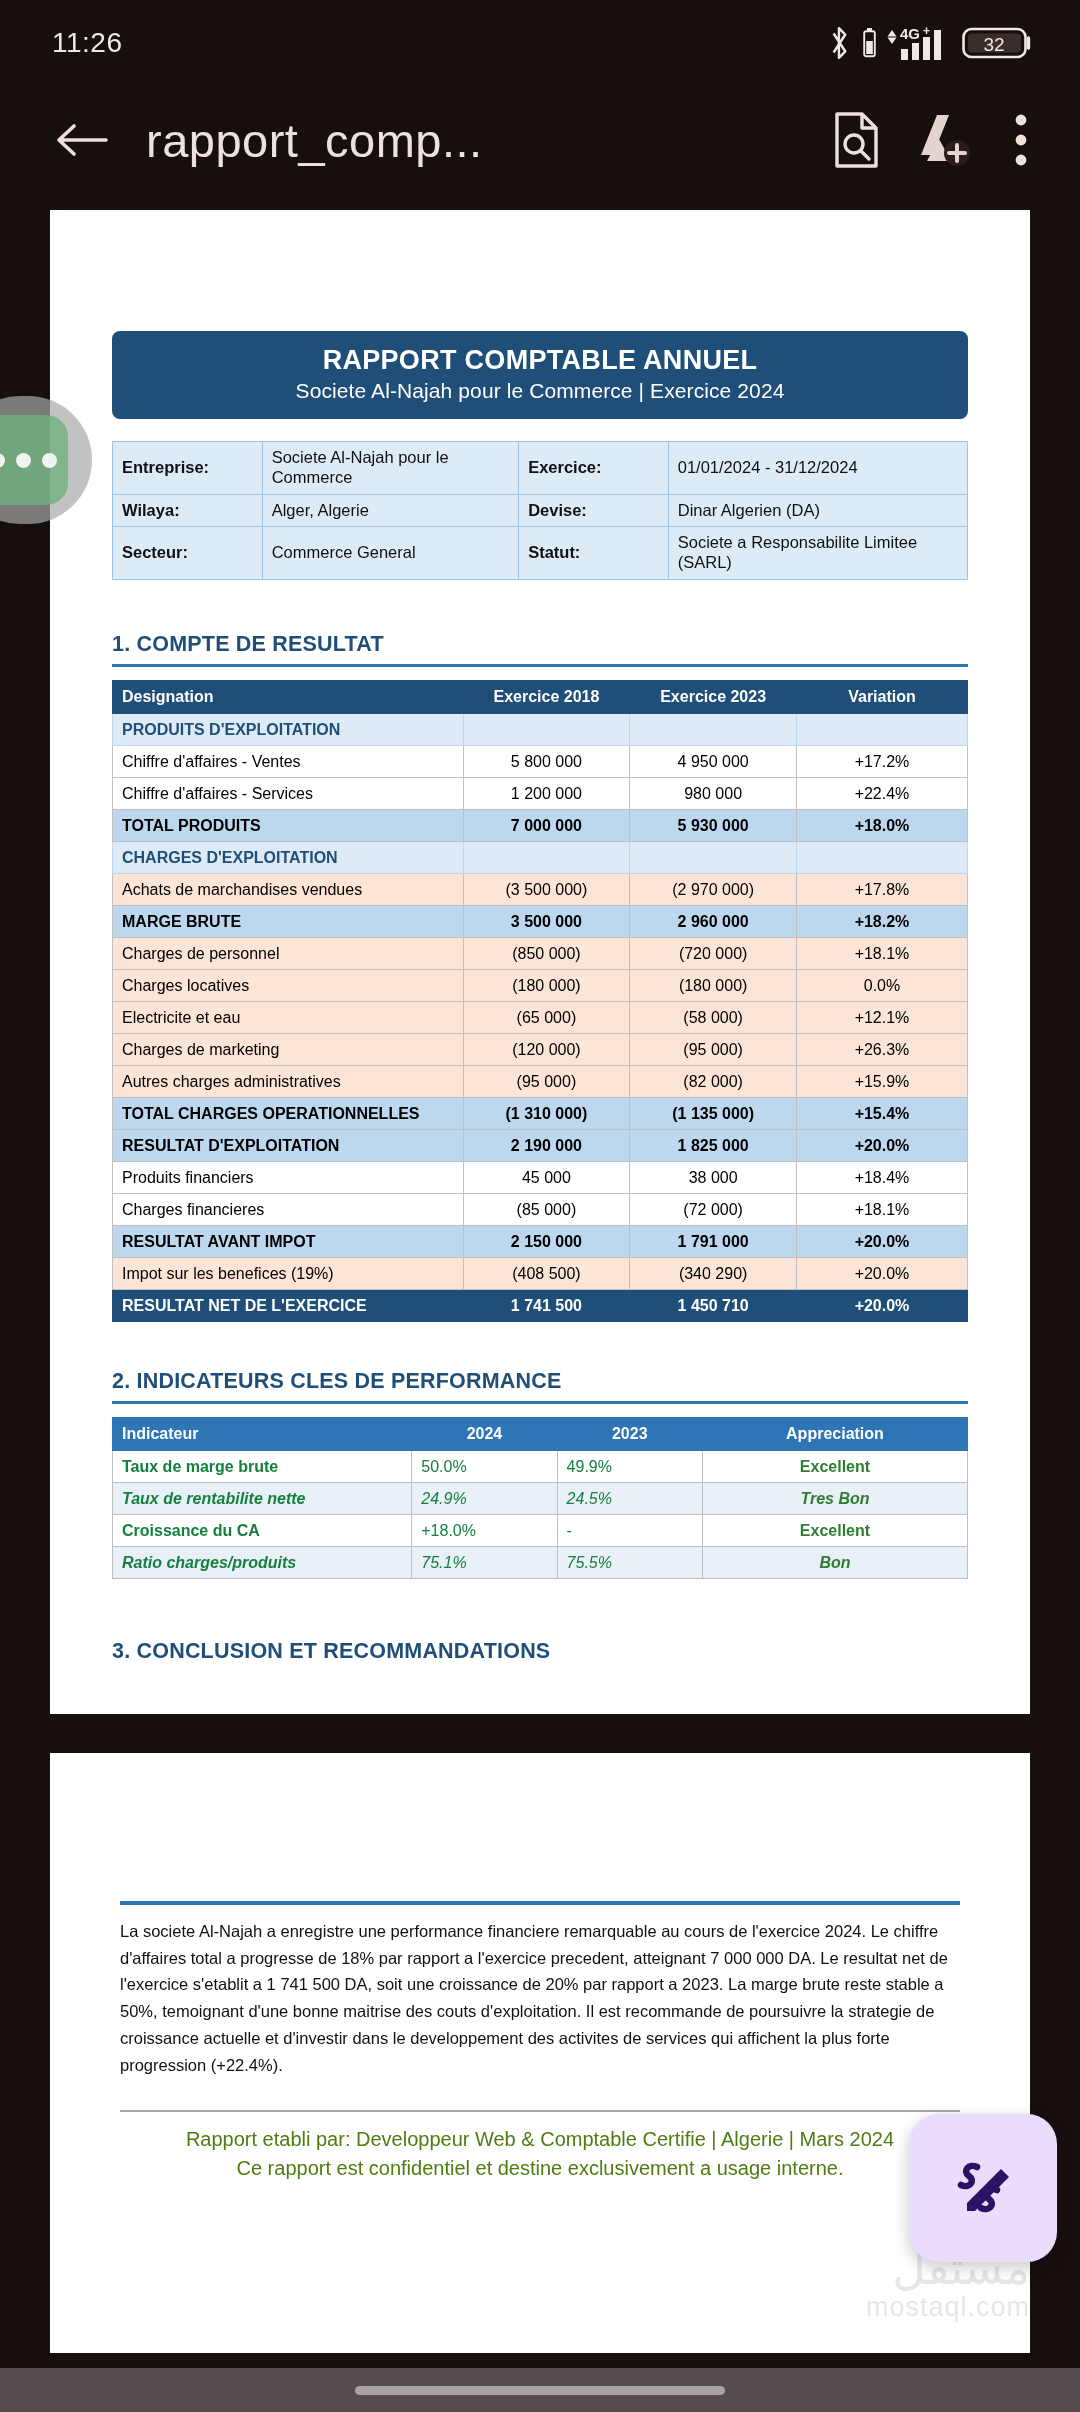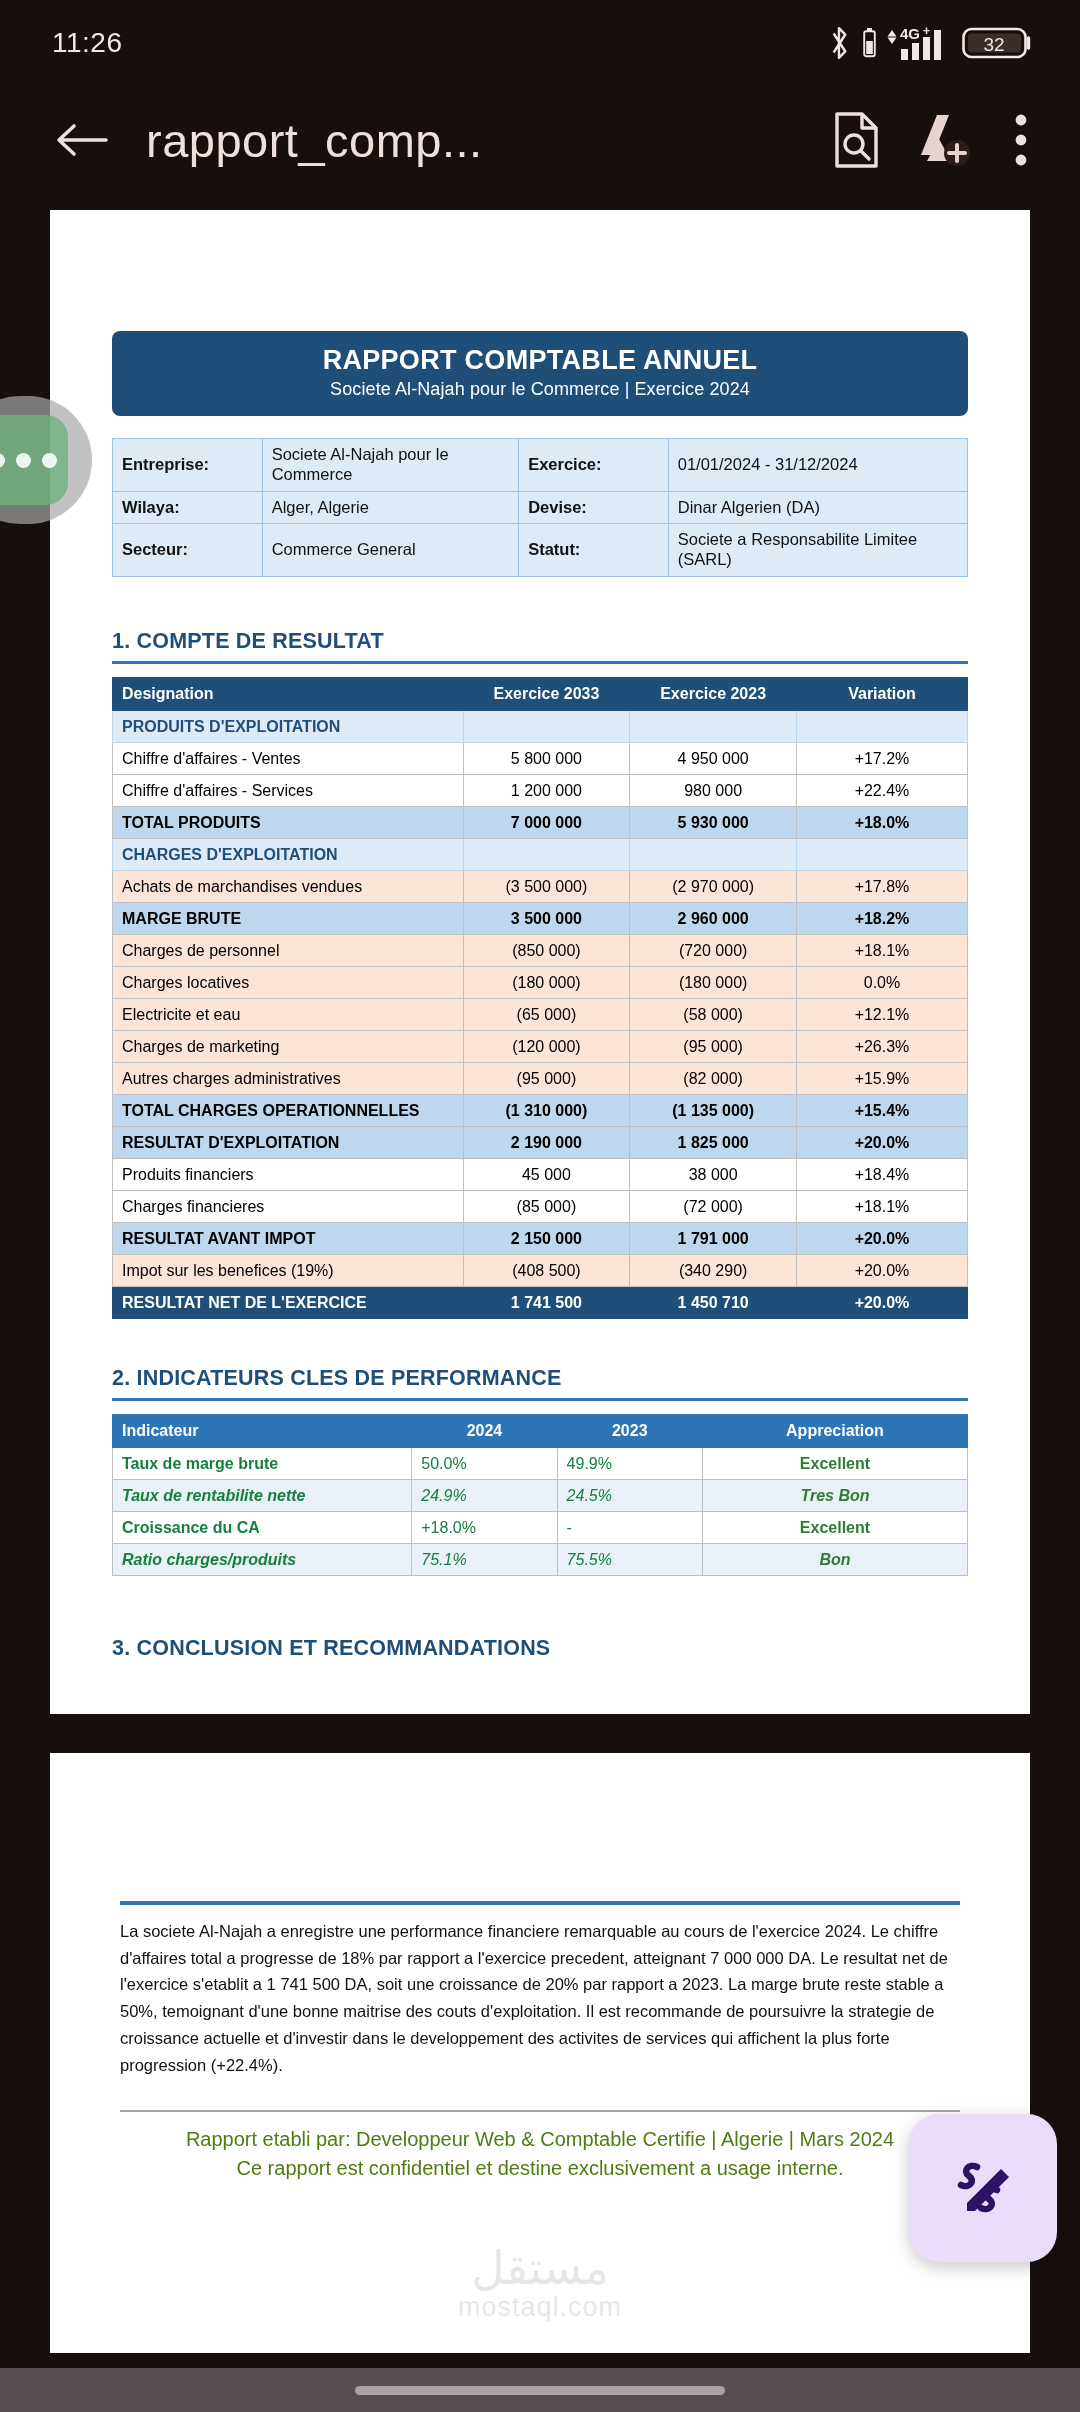--- a/index.html
+++ b/index.html
@@ -44,21 +44,21 @@
   }
   .page-one { margin-top:16px; padding:46px 52px 34px 52px; min-height:1504px; }
   .page-two { margin-top:39px; padding:46px 52px 40px 52px; min-height:600px; }
 
   
   .report-banner {
     background:#1f4e79; border-radius:8px; color:#fff;
     padding:14px 10px 16px 10px; text-align:center; margin:75px 10px 22px 10px;
   }
   .report-banner h1 { font-size:27px; font-weight:bold; letter-spacing:0.3px; line-height:1.15; }
-  .report-banner .sub { font-size:18px; font-weight:400; margin-top:3px; letter-spacing:0.1px; }
+  .report-banner .sub { font-size:21px; font-weight:400; margin-top:3px; letter-spacing:0.1px; }
 
   
   table { border-collapse:collapse; width:100%; }
   .info-table { margin:0 10px 52px 10px; width:calc(100% - 20px); }
   .info-table td {
     border:1px solid #9dc3e6; background:#ddebf7; padding:6px 9px;
     font-size:16.5px; color:#111; line-height:1.2;
   }
   .info-table td.lbl { font-weight:bold; width:17.5%; }
   .info-table td.val1 { width:30%; }
@@ -126,21 +126,21 @@
     margin:0 18px;
   }
   .footer-rule { height:2px; background:#a6a6a6; margin:32px 18px 13px 18px; }
   .footer-text {
     text-align:center; font-size:20px; color:#4d7c0f; line-height:1.45;
   }
 
   
   .watermark {
     position:absolute; left:0; right:0; bottom:30px;
-    text-align:center; pointer-events:none;
+    text-align:right; pointer-events:none;
   }
   .wm-ar { font-size:46px; color:#e6e6e6; letter-spacing:1px; line-height:1; font-family:"DejaVu Sans", sans-serif; }
   .wm-en { font-size:27px; color:#e6e6e6; letter-spacing:1px; margin-top:1px; }
 
   
   .float-chip {
     position:absolute; left:-44px; top:396px; width:136px; height:128px;
     background:rgba(168,168,168,0.70); border-radius:66px; z-index:30;
   }
   .float-chip-inner {
@@ -262,21 +262,21 @@
       </tbody>
     </table>
 
     <div class="sec-head">1. COMPTE DE RESULTAT</div>
     <div class="sec-rule"></div>
 
     <table class="res-table">
       <thead>
         <tr>
           <th class="col-des">Designation</th>
-          <th class="col-y num">Exercice 2033</th>
+          <th class="col-y num">Exercice 2018</th>
           <th class="col-y num">Exercice 2023</th>
           <th class="col-v num">Variation</th>
         </tr>
       </thead>
       <tbody>
           <tr class="grp">
             <td>PRODUITS D'EXPLOITATION</td>
             <td class="num"></td>
             <td class="num"></td>
             <td class="num"></td>

